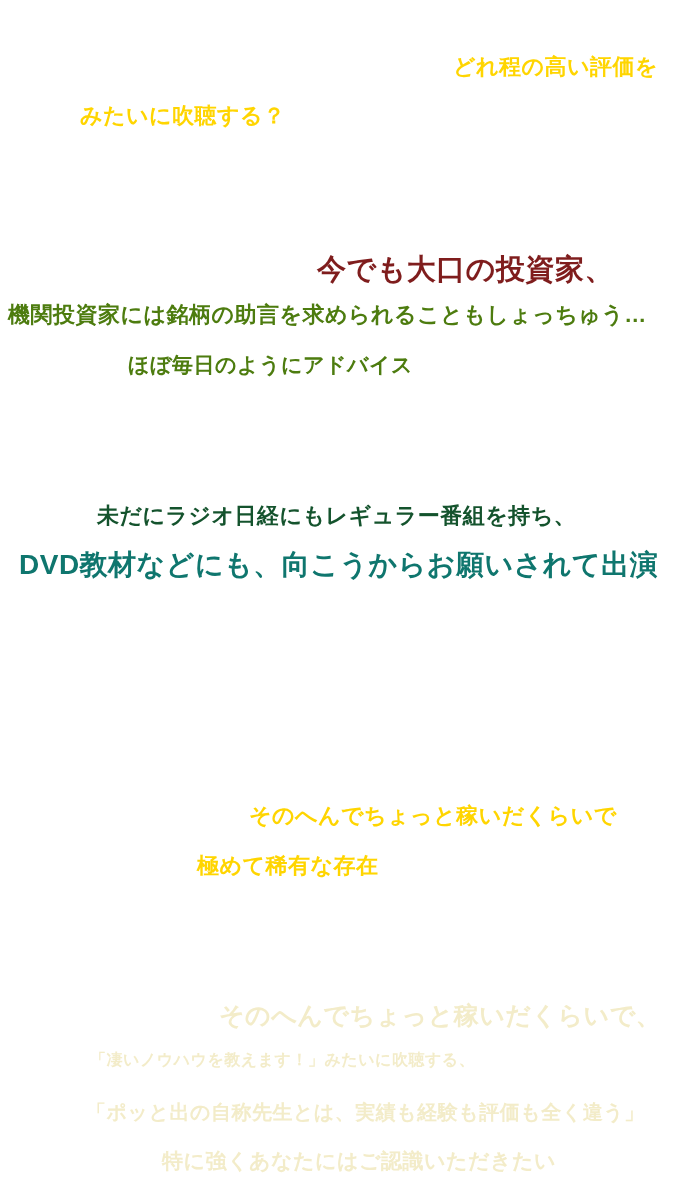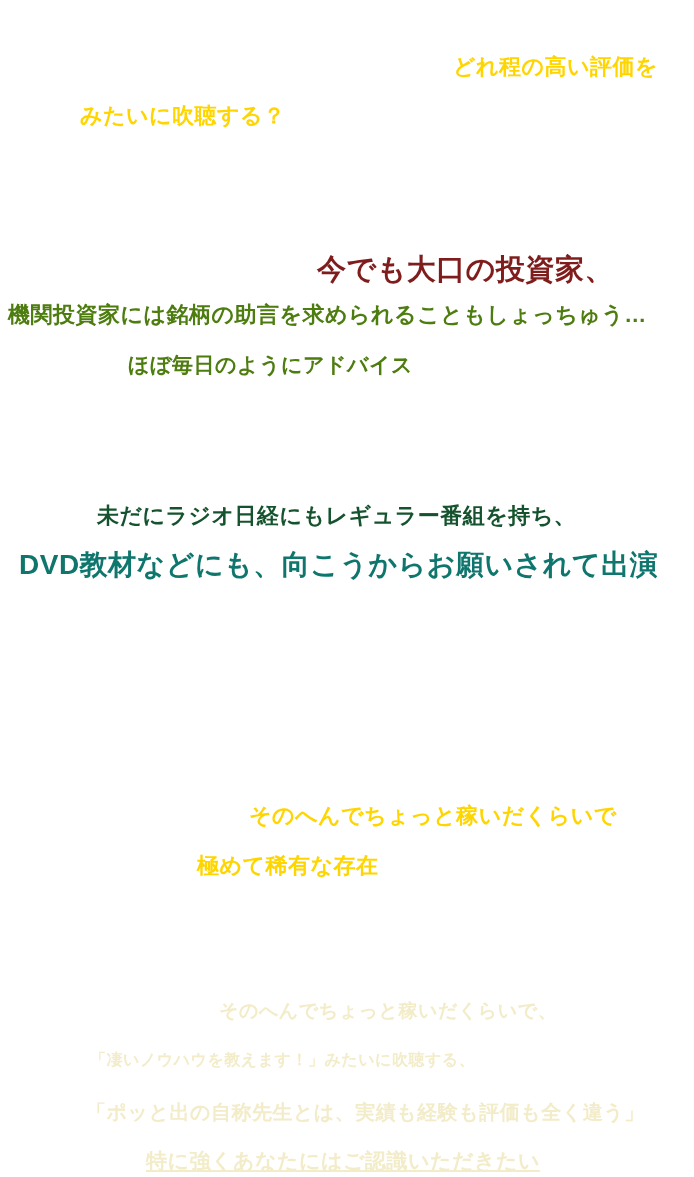--- a/index.html
+++ b/index.html
@@ -46,19 +46,19 @@
       </div>
       <div>
         <div class="line" style="left: 97px; top: 503px; color: #14532d; font-size: 22px;">未だにラジオ日経にもレギュラー番組を持ち、</div>
         <div class="line" style="left: 19px; top: 548px; color: #0f766e; font-size: 28px;">DVD教材などにも、向こうからお願いされて出演</div>
       </div>
       <div>
         <div class="line" style="left: 249px; top: 803px; color: rgb(255, 213, 0); font-size: 22px;">そのへんでちょっと稼いだくらいで</div>
         <div class="line" style="left: 197px; top: 853px; color: rgb(255, 213, 0); font-size: 22px;">極めて稀有な存在</div>
       </div>
       <div>
-        <div class="line" style="left: 219px; top: 1000px; color: rgb(243, 236, 201); font-size: 19px;">そのへんでちょっと稼いだくらいで、</div>
+        <div class="line" style="left: 219px; top: 1000px; color: rgb(243, 236, 201); font-size: 25px;">そのへんでちょっと稼いだくらいで、</div>
         <div class="line" style="left: 90px; top: 1050px; color: rgb(243, 236, 201); font-size: 16px;">「凄いノウハウを教えます！」みたいに吹聴する、</div>
         <div class="line" style="left: 86px; top: 1100px; color: rgb(243, 236, 201); font-size: 20px;">「ポッと出の自称先生とは、実績も経験も評価も全く違う」</div>
-        <div class="line" style="left: 146px; top: 1148px; color: rgb(243, 236, 201); font-size: 21px; text-decoration: underline;">特に強くあなたにはご認識いただきたい</div>
+        <div class="line" style="left: 162px; top: 1148px; color: rgb(243, 236, 201); font-size: 21px;">特に強くあなたにはご認識いただきたい</div>
       </div>
     </div>
 </div>
 
 </body></html>

